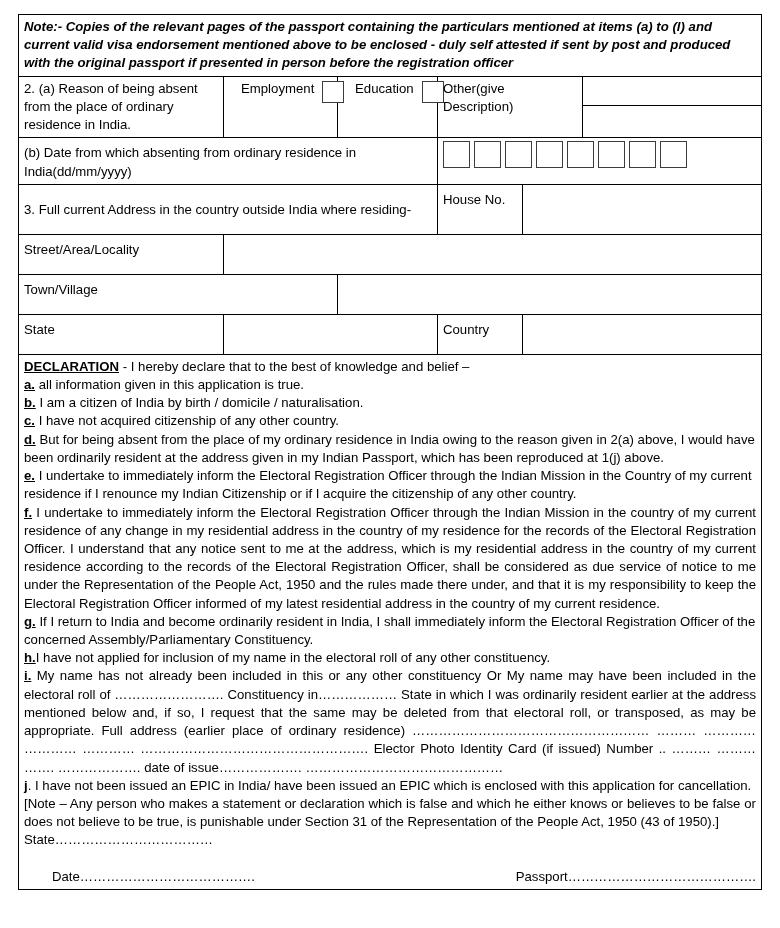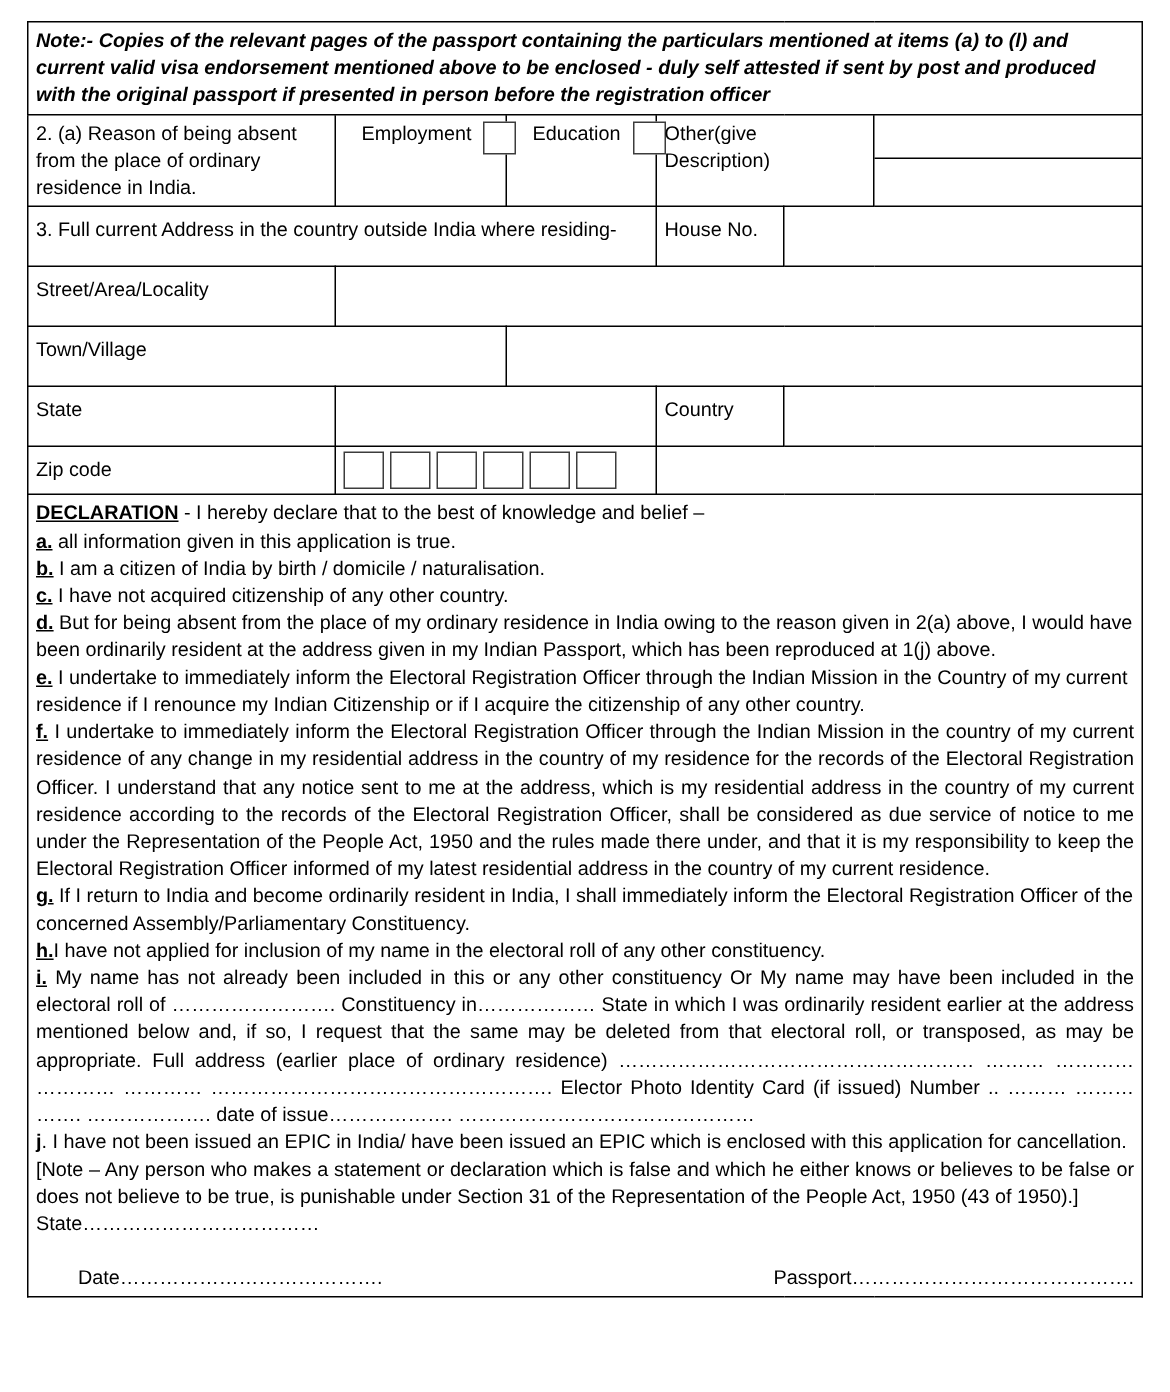--- a/index.html
+++ b/index.html
@@ -177,23 +177,38 @@
                   <td></td>
                 </tr>
           <tr>
                   <td></td>
                 </tr>
         </tbody>
             </table>
       </td>
     </tr>
 
-
-    <tr class="row-tall">
-      <td colspan="3" style="padding-top:6px">3. Full current Address in the country outside India where residing-</td>
+    <tr>
+      <td colspan="3" style="padding-top:6px">(b) Date from which absenting from ordinary residence in India(dd/mm/yyyy)</td>
+      <td colspan="3" class="dates-cell">
+        <div class="boxrow">
+          <span class="databox"></span>
+          <span class="databox"></span>
+          <span class="databox"></span>
+          <span class="databox"></span>
+          <span class="databox"></span>
+          <span class="databox"></span>
+          <span class="databox"></span>
+          <span class="databox"></span>
+        </div>
+      </td>
+    </tr>
+
+    <tr class="row-tall">
+      <td colspan="3" style="padding-top:16px">3. Full current Address in the country outside India where residing-</td>
       <td style="padding-top:6px">House No.</td>
       <td colspan="2"></td>
     </tr>
 
     <tr class="row-tall">
       <td style="padding-top:6px">Street/Area/Locality</td>
       <td colspan="5"></td>
     </tr>
 
     <tr class="row-tall">
@@ -201,34 +216,20 @@
       <td colspan="4"></td>
     </tr>
 
     <tr class="row-tall">
       <td style="width:65px;padding-top:6px">State</td>
       <td colspan="2"></td>
       <td style="padding-top:6px">Country</td>
       <td colspan="2"></td>
     </tr>
 
-    <tr>
-      <td style="padding-top:6px">Zip code</td>
-      <td colspan="2" class="zip-cell">
-        <div class="boxrow">
-          <span class="zipbox"></span>
-          <span class="zipbox"></span>
-          <span class="zipbox"></span>
-          <span class="zipbox"></span>
-          <span class="zipbox"></span>
-          <span class="zipbox"></span>
-        </div>
-      </td>
-      <td colspan="3"></td>
-    </tr>
 
     <tr>
       <td colspan="6" class="decl-cell">
         <p><span class="decl-head">DECLARATION</span><span> - I hereby declare that to the best of knowledge and belief –</span></p>
         <p><span class="ib">a.</span><span> all information given in this application is true.</span></p>
         <p><span class="ib">b.</span><span> I am a citizen of India by birth / domicile / naturalisation.</span></p>
         <p><span class="ib">c.</span><span> I have not acquired citizenship of any other country.</span></p>
         <p><span class="ib">d.</span><span> But for being absent from the place of my ordinary residence in India owing to the reason given in 2(a) above, I would have been ordinarily resident at the address given in my Indian Passport, which has been reproduced at 1(j) above.</span></p>
         <p><span class="ib">e.</span><span> I undertake to immediately inform the Electoral Registration Officer through the Indian Mission in the Country of my current residence if I renounce my Indian Citizenship or if I acquire the citizenship of any other country.</span></p>
         <p class="just"><span class="ib">f.</span><span> I undertake to immediately inform the Electoral Registration Officer through the Indian Mission in the country of my current residence of any change in my residential address in the country of my residence for the records of the Electoral Registration Officer. I understand that any notice sent to me at the address, which is my residential address in the country of my current residence according to the records of the Electoral Registration Officer, shall be considered as due service of notice to me under the Representation of the People Act, 1950 and the rules made there under, and that it is my responsibility to keep the Electoral Registration Officer informed of my latest residential address in the country of my current residence.</span></p>

